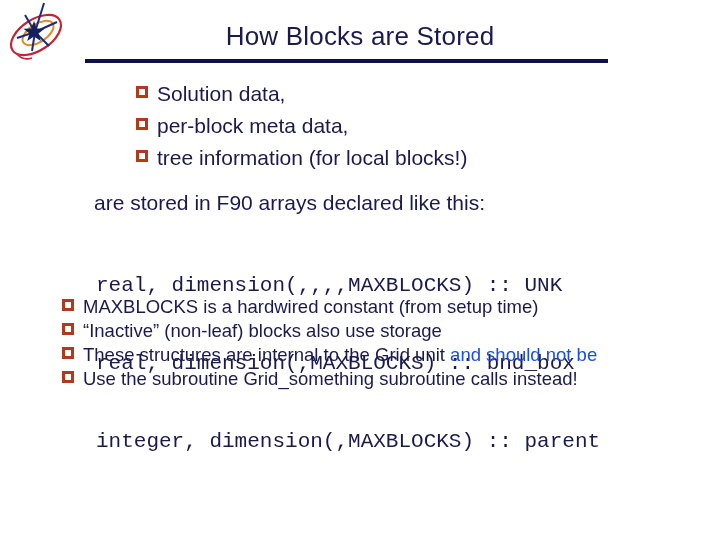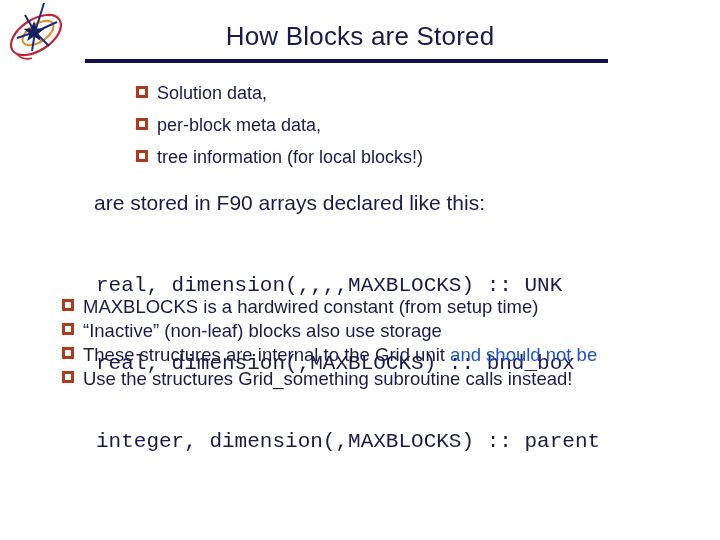--- a/index.html
+++ b/index.html
@@ -14,21 +14,21 @@
   }
   .rule { position:absolute; left:85px; top:59px; width:567px; height:4px; background:#10104a; }
 
   .sq {
     flex:none; width:12px; height:12px; box-sizing:border-box;
     border:3px solid #b23a1c; background:#ffffff; margin-right:9px; margin-top:4px;
   }
 
   .top-list { position:absolute; left:136px; top:83px; }
   .top-li { display:flex; align-items:flex-start; margin-bottom:11px;
-            font-size:18px; line-height:21px; color:#1a1a4d; }
+            font-size:21px; line-height:21px; color:#1a1a4d; }
   .top-li .sq { margin-top:3px; }
 
   .lead { position:absolute; left:66px; top:191px; font-size:21px; color:#1a1a4d;margin-left:28px; }
 
   .code {
     position:absolute; left:96px; top:221px; color:#1a1a4d;
     font-family:"Liberation Mono", "DejaVu Sans Mono", monospace;
     font-size:21px; line-height:26px; white-space:pre;
   }
 
@@ -92,17 +92,17 @@
     <div class="bot-li">
       <span class="sq"></span>
       <span>“Inactive” (non-leaf) blocks also use storage</span>
     </div>
     <div class="bot-li">
       <span class="sq"></span>
       <span><span>These structures are internal to the Grid unit </span><span class="red">and should not be</span><br></span>
     </div>
     <div class="bot-li">
       <span class="sq"></span>
-      <span><span>Use the structures </span><span class="italic">Grid_something</span><span>  subroutine calls instead!</span></span>
+      <span><span>Use the subroutine </span><span class="italic">Grid_something</span><span>  subroutine calls instead!</span></span>
     </div>
   </div>
 
 </div>
 
 </body></html>

